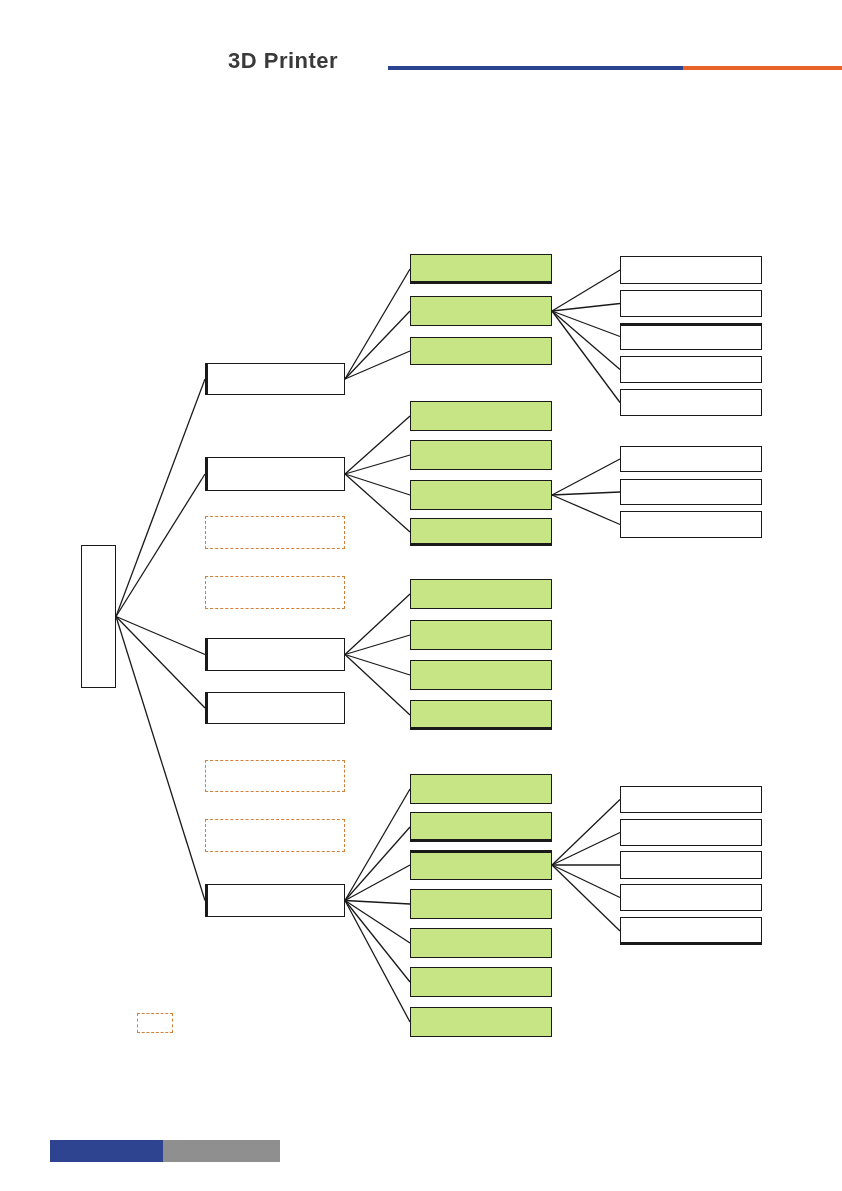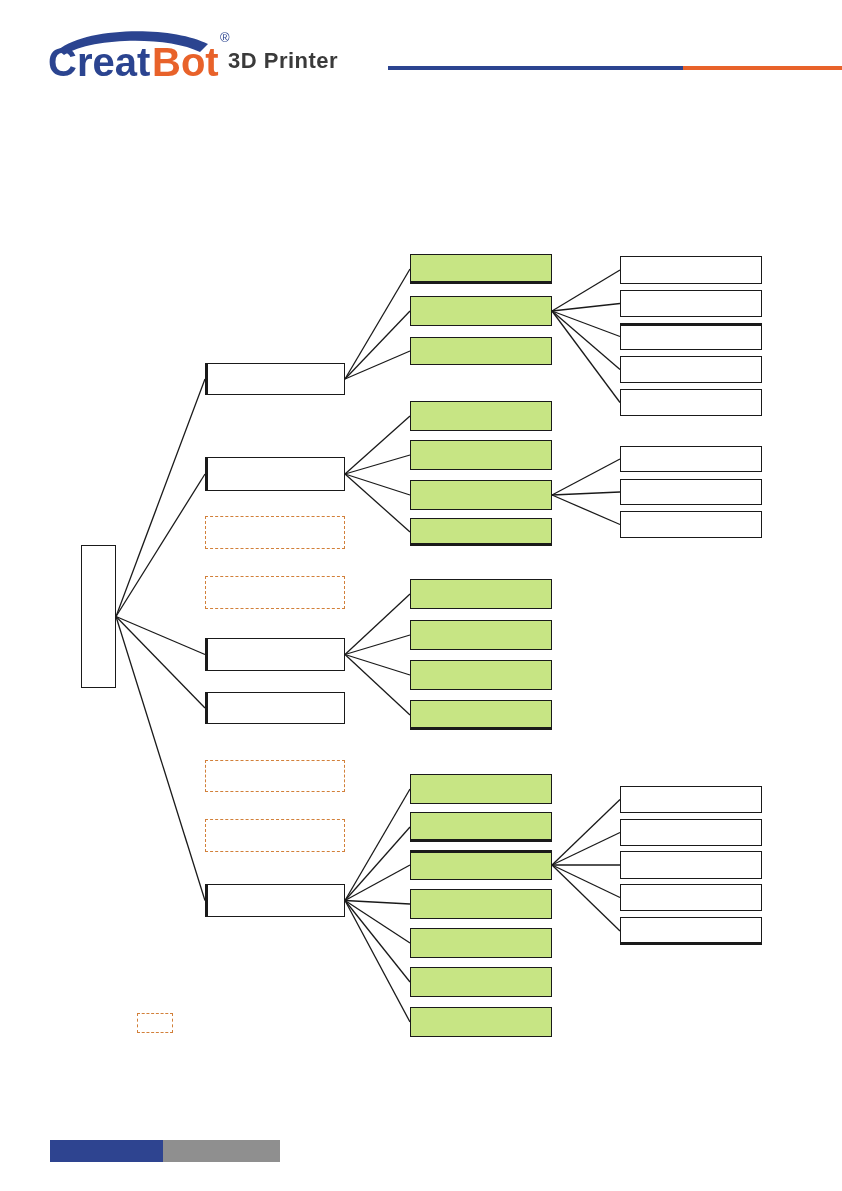--- a/index.html
+++ b/index.html
@@ -120,31 +120,20 @@
     color: #1a1a1a;
     line-height: 1.15;
     padding: 3px 5px;
   }
 </style>
 </head>
 <body>
 
 <div id="header">
 
-  <div id="logo-block">
-    <svg id="logo-svg" width="190" height="52" viewBox="0 0 190 52">
-
-      <path d="M10,22 C40,-2 125,-2 160,16 L152,24 C120,8 44,9 16,27 Z" fill="#2b4490"></path>
-
-      <text x="0" y="48" font-family="'Liberation Sans', sans-serif" font-size="40" font-weight="bold" fill="#2b4490">Creat</text>
-      <text x="104" y="48" font-family="'Liberation Sans', sans-serif" font-size="40" font-weight="bold" fill="#e8622a">Bot</text>
-
-      <text x="172" y="14" font-family="'Liberation Sans', sans-serif" font-size="13" fill="#2b4490">®</text>
-    </svg>
-  </div>
 
   <div id="brand-tagline">3D Printer</div>
 
   <div class="header-rule" id="header-rule-blue"></div>
   <div class="header-rule" id="header-rule-orange"></div>
 </div>
 
 <div id="diagram">
   <svg id="connectors" viewBox="0 0 842 1191">
       <line x1="116" y1="616.5" x2="205" y2="379" stroke="#1a1a1a" stroke-width="1.3"></line>

